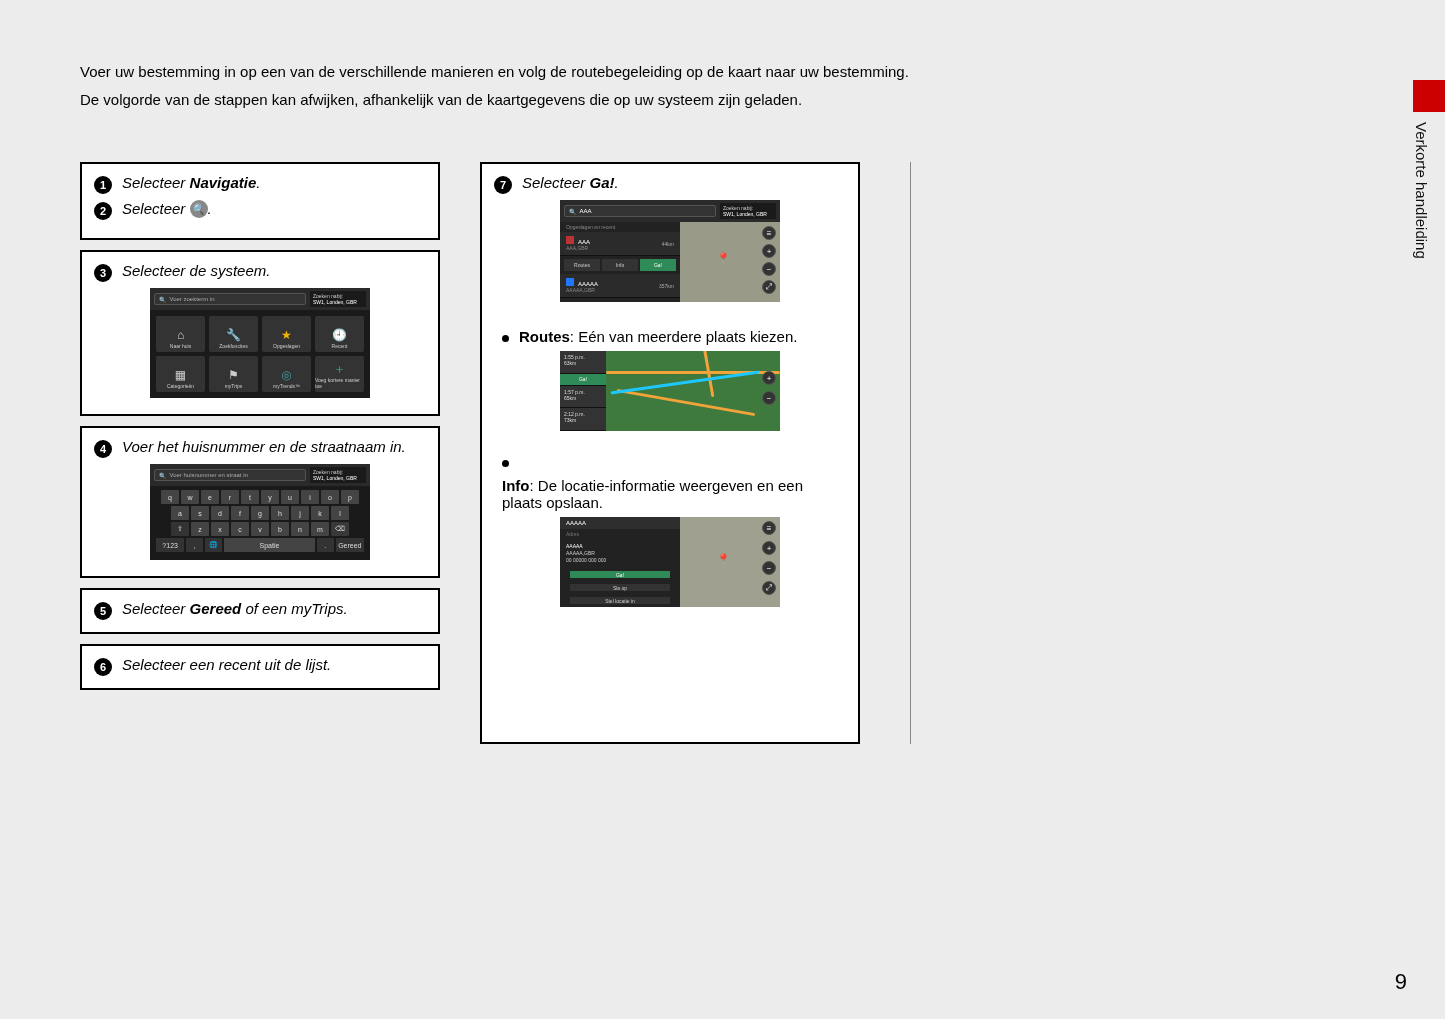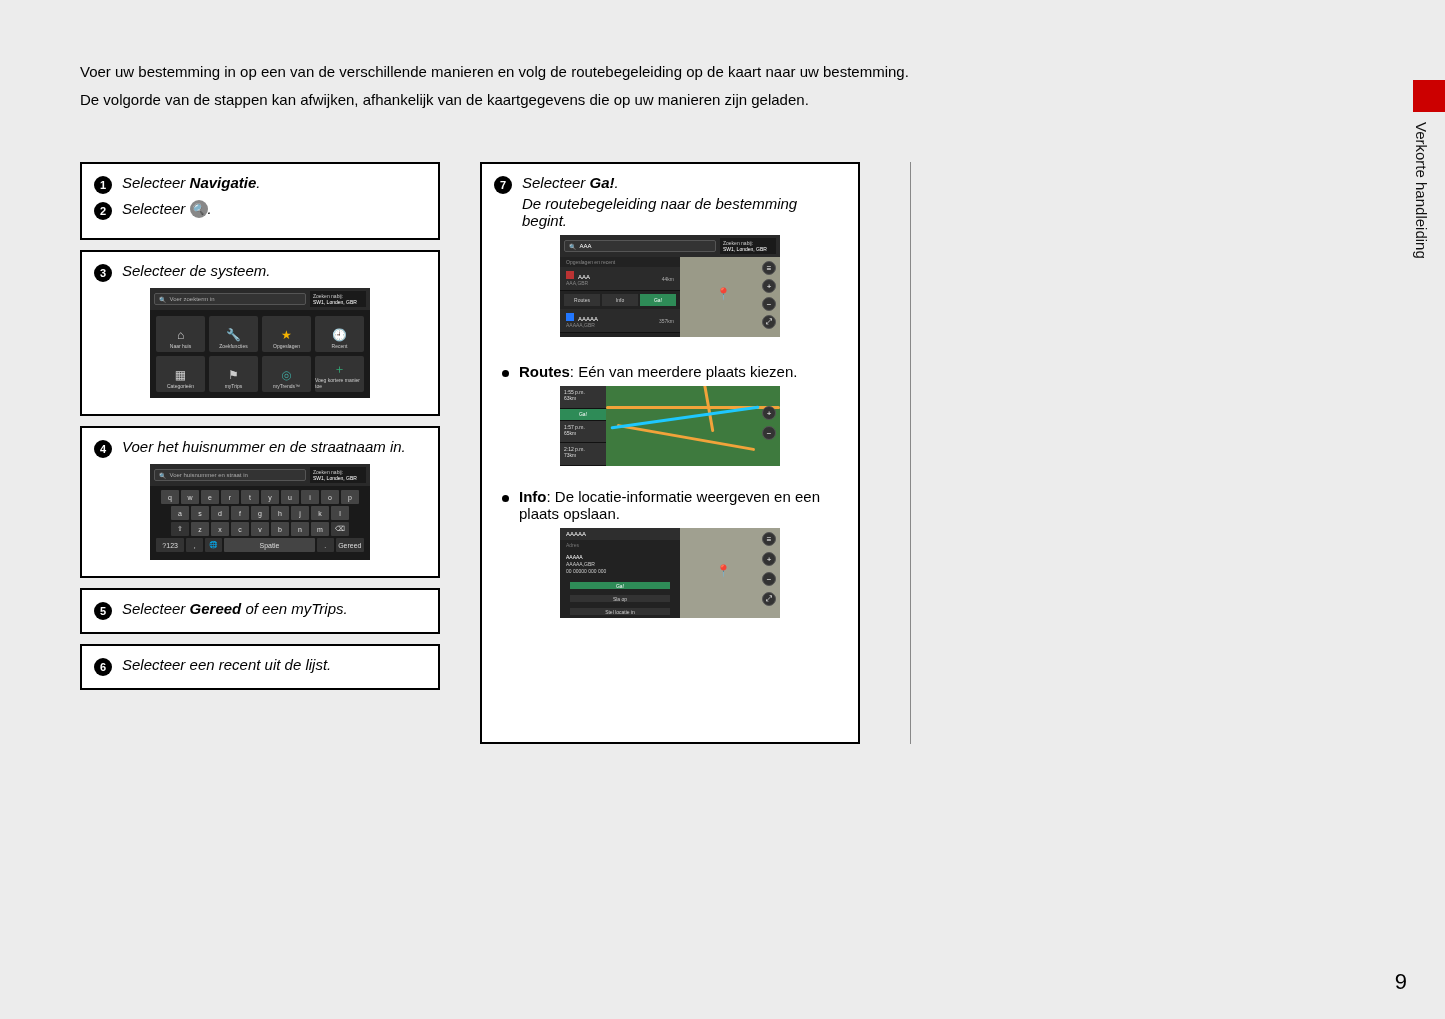--- a/index.html
+++ b/index.html
@@ -165,21 +165,21 @@
 
 <div class="tab">
   <div class="red"></div>
   <div class="vtxt">Verkorte handleiding</div>
 </div>
 
 <div class="pagenum">9</div>
 
 <div class="page">
   <p class="intro">Voer uw bestemming in op een van de verschillende manieren en volg de routebegeleiding op de kaart naar uw bestemming.</p>
-  <p class="intro">De volgorde van de stappen kan afwijken, afhankelijk van de kaartgegevens die op uw manieren zijn geladen.</p>
+  <p class="intro">De volgorde van de stappen kan afwijken, afhankelijk van de kaartgegevens die op uw systeem zijn geladen.</p>
 
   <div class="columns">
 
     <div class="col">
 
       <div class="box">
         <div class="step">
           <span class="badge">1</span>
           <span class="step-txt">
             <span>Selecteer </span><b>Navigatie</b><span>.</span>
@@ -321,21 +321,20 @@
         </div>
       </div>
     </div>
 
     <div class="col col2">
       <div class="box" style="height:582px;">
         <div class="step">
           <span class="badge">7</span>
           <span class="step-txt">
             <span>Selecteer </span><b>Ga!</b><span>.</span>
-            <div style="margin-top:4px;">De routebegeleiding naar de bestemming begint.</div>
           </span>
         </div>
 
         <div class="mini" style="margin-top:6px;">
           <div class="mini-header">
             <div class="sbar">🔍 <span style="margin-left:3px;color:#fff;">AAA</span></div>
             <div class="nb">
               <div>Zoeken nabij:</div>
               <div style="color:#fff;">SW1, Londen, GBR</div>
             </div>
@@ -387,21 +386,21 @@
               <div class="road" style="left:10px;top:50px;width:140px;transform:rotate(10deg);"></div>
               <div class="road" style="left:60px;top:5px;width:80px;transform:rotate(80deg);"></div>
               <div class="routeline" style="left:4px;top:30px;width:150px;transform:rotate(-8deg);"></div>
               <div class="mapbtn" style="top:20px;">+</div>
               <div class="mapbtn" style="top:40px;">−</div>
             </div>
           </div>
         </div>
 
         <div class="bullets">
-          <div class="bullet" style="margin-top:22px;">
+          <div class="bullet" style="margin-top:22px;flex-direction:column;">
             <span class="dot"></span>
             <span><b>Info</b><span>: De locatie-informatie weergeven en een plaats opslaan.</span></span>
           </div>
         </div>
 
         <div class="mini">
           <div class="isplit">
             <div class="left">
               <div class="ihdr">AAAAA</div>
               <div class="isub">Adres</div>

